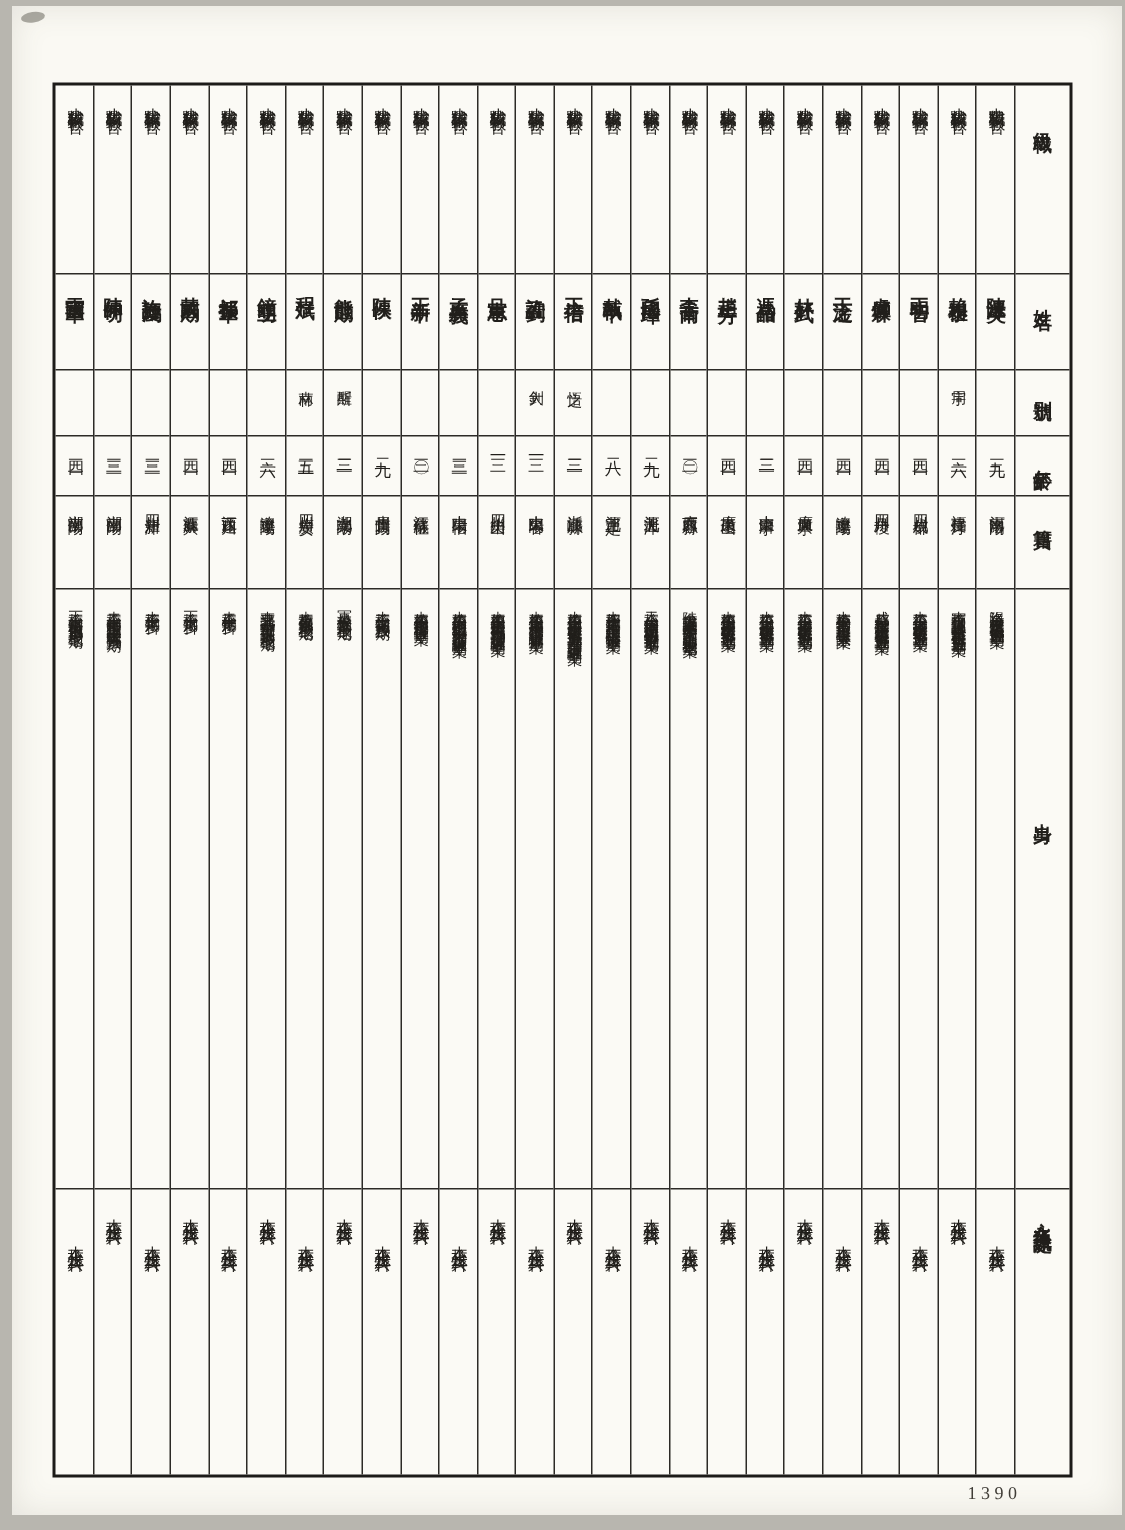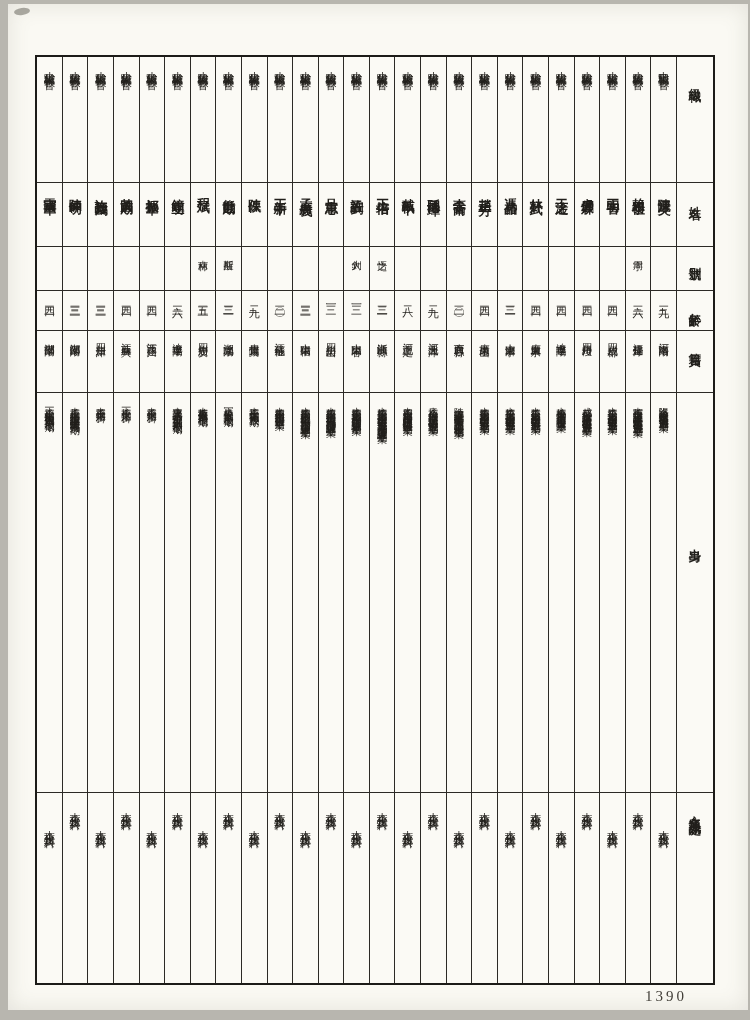--- a/index.html
+++ b/index.html
@@ -61,21 +61,21 @@
   .h-rank   { letter-spacing: 44px; margin-top: 16px; }
   .h-name   { letter-spacing: 16px; margin-top: 8px; }
   .h-alias  { letter-spacing: 8px;  margin-top: 5px; }
   .h-age    { letter-spacing: 2px;  margin-top: 6px; }
   .h-native { letter-spacing: 14px; margin-top: 8px; }
   .h-bg     { letter-spacing: 60px; margin-top: 140px; }
   .h-addr   { letter-spacing: 20px; margin-top: 4px !important; }
 
   .page-number {
     position: absolute; left: 645px; top: 988px;
-    font-size: 15px; letter-spacing: 3px; color: #403d37;
+    font-size: 12px; letter-spacing: 3px; color: #403d37;
   }
 </style>
 </head>
 <body>
 
 <div class="sheet"></div>
 <div class="smudge"></div>
 
 <div class="frame">
   <div class="cols" id="cols">

